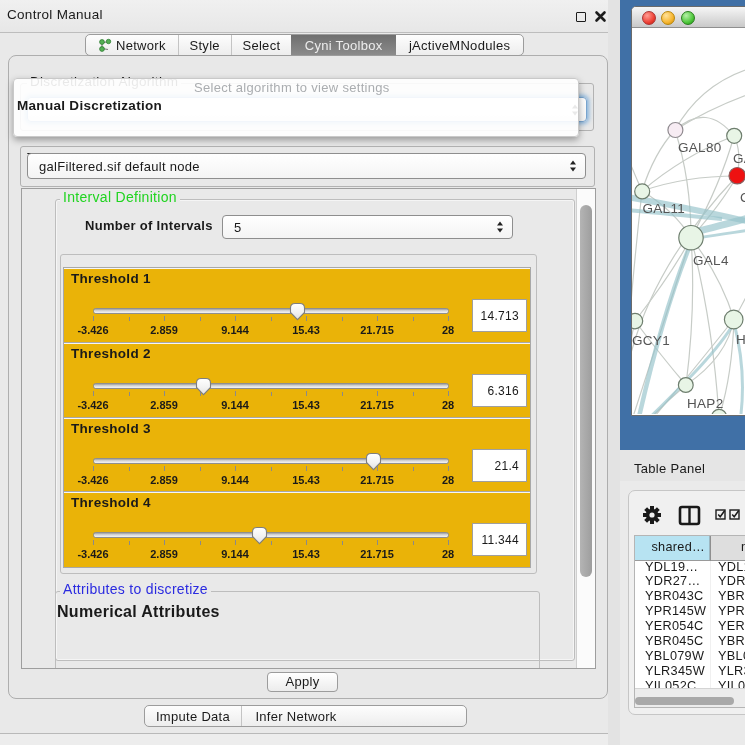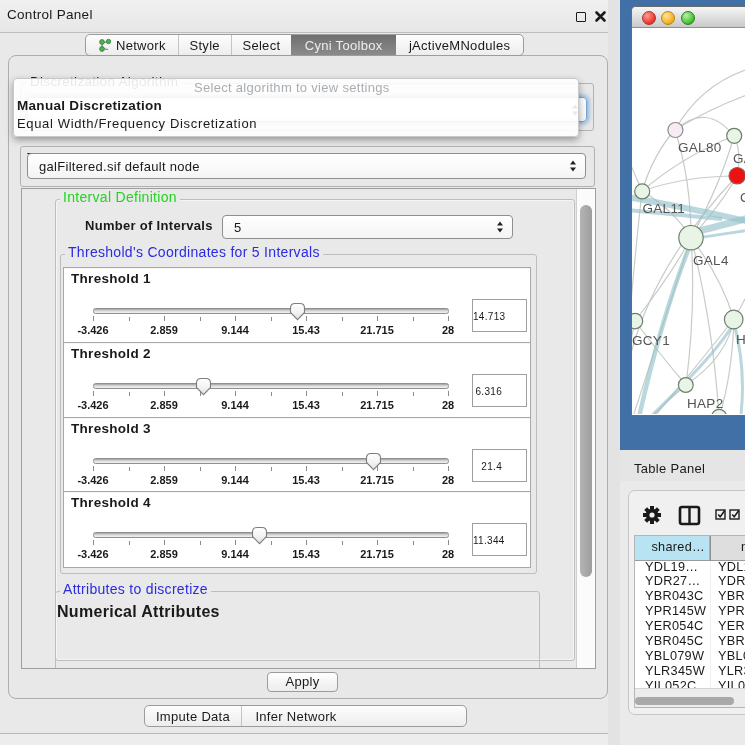--- a/index.html
+++ b/index.html
@@ -21,30 +21,30 @@
 .grpt{position:absolute;background:#e8e8e8;padding:0 3px;font-size:13.5px;line-height:13px}
 
 .combo{position:absolute;background:linear-gradient(#ffffff,#f4f4f4);
   border:1px solid #8e8e8e;border-radius:4px;font-size:13px}
 .combo .tx{position:absolute;left:11px;top:50%;transform:translateY(-50%);white-space:nowrap}
 .arr{position:absolute;width:6px;height:11px;top:50%;transform:translateY(-50%)}
 .arr:before,.arr:after{content:"";position:absolute;left:0;border-left:3px solid transparent;border-right:3px solid transparent}
 .arr:before{top:0;border-bottom:4px solid #222}
 .arr:after{bottom:0;border-top:4px solid #222}
 
-.tblock{position:absolute;left:62px;width:466px;height:74px;background:#ffffff;
+.tblock{position:absolute;left:62px;width:466px;height:74px;background:#eab308;
   border:1px solid #a8a8a8;box-shadow:inset 0 1px 0 #f6f6f6}
 .tblock .name{position:absolute;left:7px;top:3px;font-size:13.5px;font-weight:bold}
 .track{position:absolute;left:29px;top:40px;width:356px;height:6px;border-radius:2.5px;
   background:linear-gradient(#9f9f9f,#d9d9d9 45%,#f3f3f3);border:1px solid #8f8f8f;box-sizing:border-box}
 .tick{position:absolute;width:1px;background:#8a8a8a;top:48px}
 .tick.mj{height:5px}.tick.mn{height:4px;top:49px}
 .tlab{position:absolute;top:56px;width:50px;text-align:center;font-size:11px;font-weight:bold;letter-spacing:0}
 .vbox{position:absolute;left:408px;top:31px;width:55px;height:33px;background:#fff;
-  border:1px solid #9f9f9f;font-size:10px;text-align:right;line-height:33px;padding-right:24px;box-sizing:border-box}
+  border:1px solid #9f9f9f;font-size:12px;text-align:right;line-height:33px;padding-right:7px;box-sizing:border-box}
 
 .vsb{position:absolute;background:#fbfbfb;border-left:1px solid #cfcfcf}
 .vsbth{position:absolute;background:linear-gradient(90deg,#b4b4b4,#9e9e9e);border-radius:6px}
 
 #desk{left:620px;top:0;width:125px;height:450px;background:#4070a6}
 #netwin{left:631px;top:6px;width:125px;height:410px;background:#fff;
   border:1px solid #6b6b6b;border-radius:5px 5px 0 0;box-sizing:border-box}
 #nettb{position:absolute;left:0;top:0;width:100%;height:20px;
   background:linear-gradient(#f6f6f6,#c9c9c9);border-bottom:1px solid #8f8f8f;border-radius:4px 4px 0 0}
 .tl{position:absolute;top:3.6px;width:12.4px;height:12.4px;border-radius:50%}
@@ -58,21 +58,21 @@
     <defs>
       <linearGradient id="gt" x1="0" y1="0" x2="0" y2="1">
         <stop offset="0" stop-color="#ffffff"></stop>
         <stop offset="0.55" stop-color="#f2f2f2"></stop>
         <stop offset="1" stop-color="#e0e0e0"></stop>
       </linearGradient>
     </defs>
   </svg>
 
 <div class="abs" id="cpbar">
-    <span class="t">Control Panel</span>
+    <span class="t">Control Manual</span>
   </div>
 
 <div class="abs" style="left:576px;top:12px;width:8px;height:8px;border:1.6px solid #1c1c1c;border-radius:1px"></div>
 <svg class="abs" style="left:594px;top:10px" width="13" height="13">
     <path d="M2.5 2.5 L10.5 10.5 M10.5 2.5 L2.5 10.5" stroke="#1c1c1c" stroke-width="2.6" stroke-linecap="round"></path>
   </svg>
 
 <div class="abs" style="left:8px;top:55px;width:600px;height:644px;background:#e8e8e8;border:1px solid #aeaeae;border-radius:8px;box-sizing:border-box"></div>
 
 <div class="abs seg" style="left:85px;top:34px;width:439px;box-sizing:border-box">
@@ -108,21 +108,20 @@
   <div class="grp" style="left:33px;top:10px;width:518px;height:460px;border-color:#bdbdbd;box-shadow:inset 0 0 0 1px #f5f5f5"></div>
   <div class="grpt" style="left:38px;top:2px;font-size:14px;color:#20d420;background:#e9e9e9">Interval Definition</div>
 
   <div class="abs" style="left:63px;top:29px;width:130px;text-align:left;font-weight:bold;font-size:13px">Number of Intervals</div>
   <div class="combo" style="left:200px;top:26px;width:289px;height:22px">
         <span class="tx">5</span>
         <span class="arr" style="right:9px"></span>
       </div>
 
   <div class="grp" style="left:38px;top:65px;width:475px;height:318px;border-color:#bdbdbd"></div>
-  <div class="grpt" style="left:43px;top:57px;font-size:14px;color:#2b2be0;background:#e9e9e9">Threshold's Coordinates for 5 Intervals</div>
 
   <div class="tblock" style="left:41px;top:78px" id="tb1">
         <div class="name">Threshold 1</div>
         <div class="track"></div>
         <svg style="position:absolute;left:225.4px;top:34px" width="17" height="19">
           <path d="M1.5 6 Q1.5 1.5 6 1.5 L11 1.5 Q15.5 1.5 15.5 6 L15.5 10.5 L8.5 17.6 L1.5 10.5 Z" fill="url(#gt)" stroke="#7e7e7e" stroke-width="1.1"></path>
         </svg>
         <div class="tick mj" style="left:29.0px"></div>
         <div class="tick mn" style="left:64.5px"></div>
         <div class="tick mj" style="left:100.0px"></div>
@@ -233,21 +232,20 @@
   <div class="s" style="width:96px">Impute Data</div>
   <div class="s" style="width:108px">Infer Network</div>
 </div>
 <div class="abs" style="left:0;top:733px;width:620px;height:1px;background:#b9b9b9"></div>
 <div class="abs" style="left:0;top:734px;width:620px;height:11px;background:#ededed"></div>
 
 <div class="abs" style="left:13px;top:78px;width:564px;height:57px;background:rgba(255,255,255,.9);
   border:1px solid #c9c9c9;border-radius:4px;box-shadow:0 3px 7px rgba(0,0,0,.35);font-size:13px">
   <div style="position:absolute;left:180px;top:1px;color:#aaadb0">Select algorithm to view settings</div>
   <div style="position:absolute;left:3px;top:19px;font-weight:bold;font-size:13.5px">Manual Discretization</div>
-  <div style="position:absolute;left:3px;top:37px;letter-spacing:.65px">Equal Width/Frequency Discretization</div>
 </div>
 
 <div class="abs" style="left:610px;top:0;width:1px;height:734px;background:#cfcfcf"></div>
 <svg class="abs" style="left:613px;top:367px" width="8" height="10">
     <path d="M1 8 Q2 2 6 1 M6 1 L4 1.4 M6 1 L5.4 3" stroke="#8a8a8a" stroke-width="1" fill="none"></path>
   </svg>
 <div class="abs" style="left:608px;top:0;width:12px;height:745px;background:#e3e3e3"></div>
 <div class="abs" id="desk"></div>
 <div class="abs" id="netwin">
   <div id="nettb">

